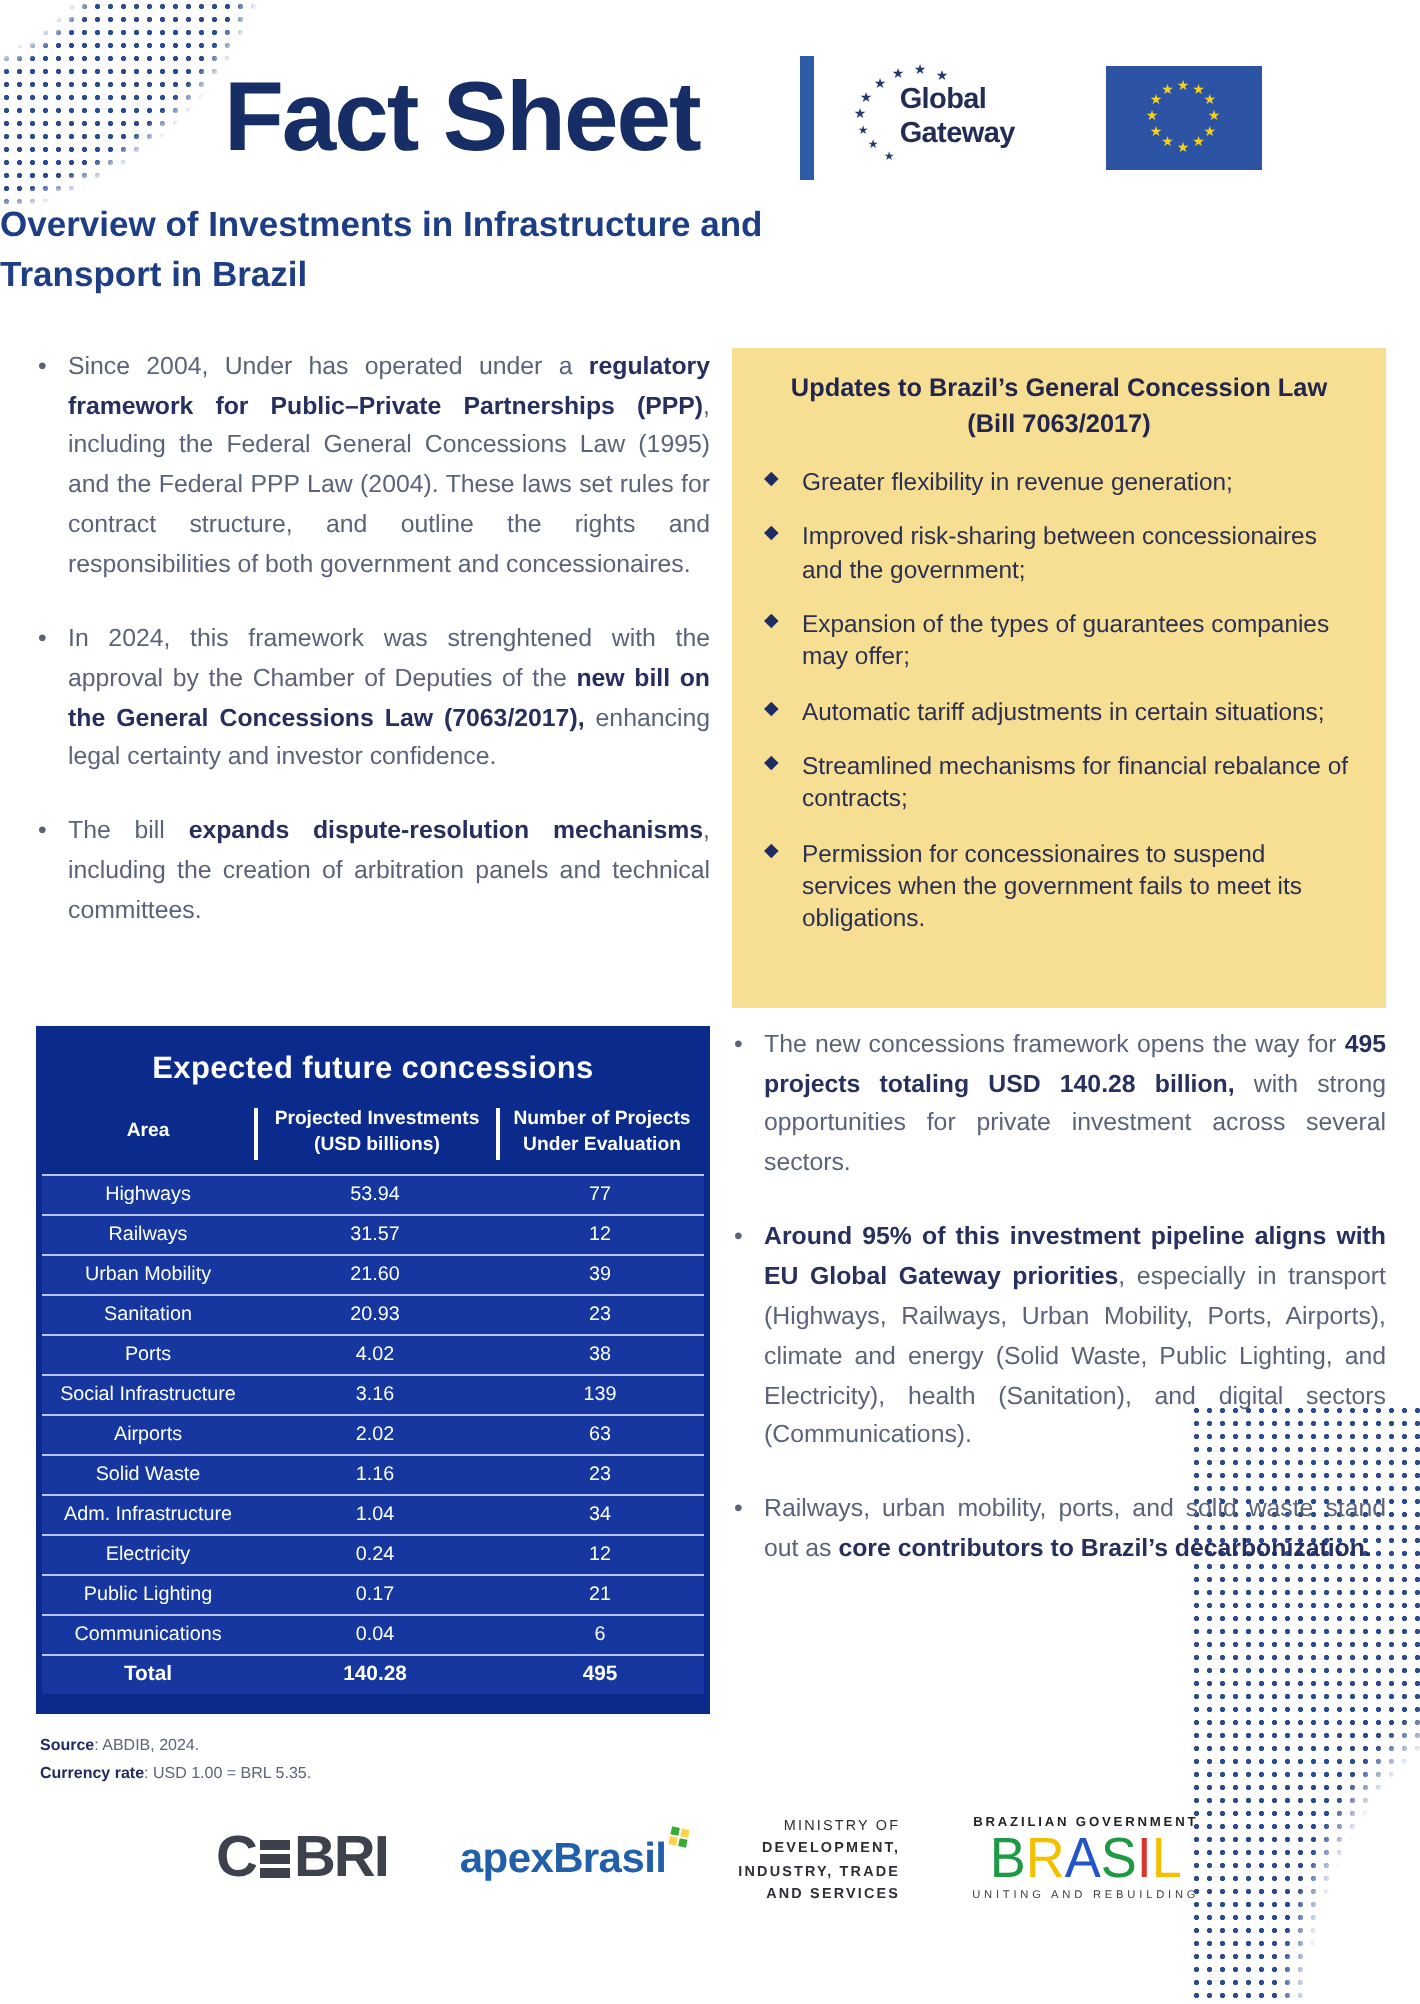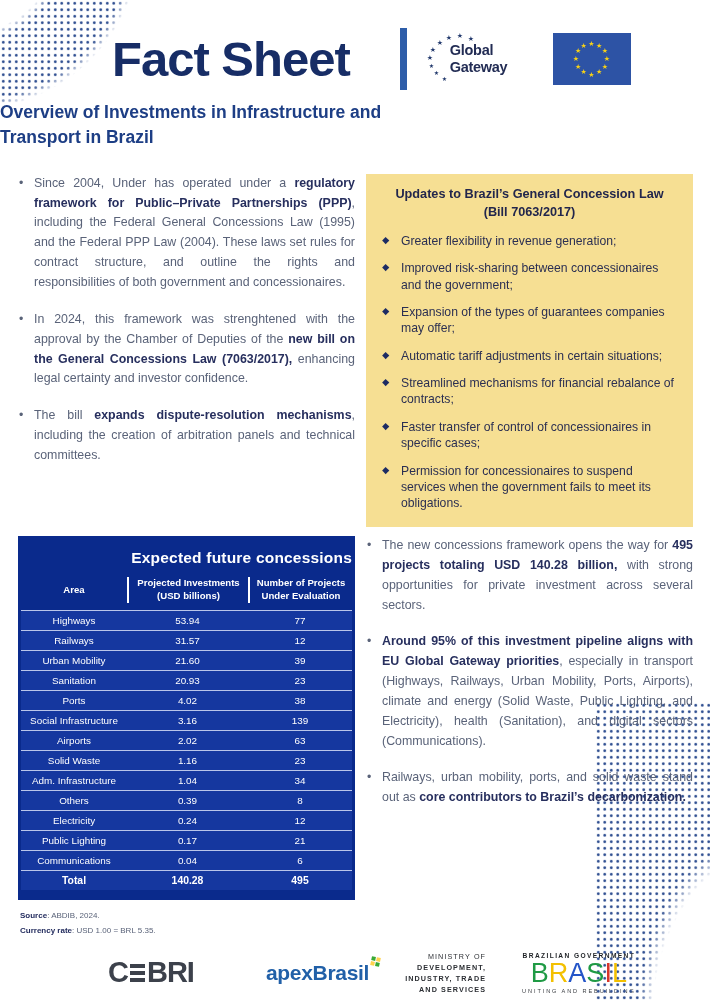--- a/index.html
+++ b/index.html
@@ -37,38 +37,38 @@
   .bullet .b{font-weight:bold;color:var(--bodyb);}
 
   
   .ybox{background:var(--ybox);padding:12px 13px 16px;min-height:330px;box-sizing:border-box;}
   .ybox-title{text-align:center;font-weight:bold;font-size:12.7px;color:#22264c;line-height:1.4;}
   .yitem{position:relative;padding-left:22px;margin-top:11.5px;font-size:12.2px;line-height:1.32;color:var(--yboxtext);}
   .yitem::before{content:"◆";position:absolute;left:3px;top:1px;font-size:9.5px;color:#1d2c63;}
 
   
   .tbl{background:var(--tblbg);padding:8px 3px 10px;color:#fff;align-self:start;box-sizing:border-box;}
-  .tbl-title{text-align:right;font-size:15.5px;font-weight:bold;padding:5px 0 10px;letter-spacing:0.2px;}
+  .tbl-title{text-align:center;font-size:15.5px;font-weight:bold;padding:5px 0 10px;letter-spacing:0.2px;}
   .tbl-head{display:grid;grid-template-columns:106px 1fr 104px;padding-bottom:7px;}
   .hc{text-align:center;font-size:9.6px;font-weight:bold;line-height:1.35;padding:0 4px;align-self:center;}
   .hc + .hc{border-left:2px solid #ffffff;}
   .trow{display:grid;grid-template-columns:106px 1fr 104px;background:var(--tblrow);border-top:1.5px solid #b9c5ea;padding:4px 0;font-size:9.9px;text-align:center;align-items:center;gap:32px;}
   .trow .tc{padding:0 2px;}
   .trow.total{font-weight:bold;font-size:10.4px;}
 
   
   .notes{margin:9px 0 0 20px;font-size:8px;color:var(--body);line-height:1.85;}
   .notes .lbl{font-weight:bold;color:#232c5e;}
 
   
   .footer{display:flex;align-items:center;margin:12px 0 0 108px;gap:36px;}
   .cebri{display:flex;align-items:center;color:#3c414b;font-weight:bold;font-size:29px;letter-spacing:-1px;}
   .ebars{display:inline-flex;flex-direction:column;justify-content:center;gap:2.5px;margin:0 2px;}
   .ebars i{display:block;width:15px;height:4.5px;background:#3c414b;}
-  .apex{position:relative;color:#2160a8;font-size:21px;font-weight:600;letter-spacing:-0.3px;margin-left:36px;}
+  .apex{position:relative;color:#2160a8;font-size:21px;font-weight:600;letter-spacing:-0.3px;}
   .pin{position:absolute;right:-11px;top:-4px;width:9px;height:9px;transform:rotate(12deg);}
   .pin i{position:absolute;width:4px;height:4px;}
   .pin i:nth-child(1){left:0;top:0;background:#3aa935;}
   .pin i:nth-child(2){right:0;top:0;background:#ffd34d;}
   .pin i:nth-child(3){left:0;bottom:0;background:#ffd34d;}
   .pin i:nth-child(4){right:0;bottom:0;background:#3aa935;}
   .ministry{text-align:right;font-size:7.2px;letter-spacing:1.1px;color:#2b2e33;line-height:1.55;font-weight:bold;}
   .ministry .line.first{font-weight:normal;}
   .gov{text-align:center;}
   .gov-top{font-size:6.6px;font-weight:bold;letter-spacing:1.4px;color:#1e2125;}
@@ -133,21 +133,20 @@
     <div class="ybox-title">
       <div>Updates to Brazil’s General Concession Law</div>
       <div>(Bill 7063/2017)</div>
     </div>
     <div>
         <div class="yitem">Greater flexibility in revenue generation;</div>
         <div class="yitem">Improved risk-sharing between concessionaires and the government;</div>
         <div class="yitem">Expansion of the types of guarantees companies may offer;</div>
         <div class="yitem">Automatic tariff adjustments in certain situations;</div>
         <div class="yitem">Streamlined mechanisms for financial rebalance of contracts;</div>
-        <div class="yitem">Faster transfer of control of concessionaires in specific cases;</div>
         <div class="yitem">Permission for concessionaires to suspend services when the government fails to meet its obligations.</div>
       </div>
   </div>
 
   <div class="tbl">
     <div class="tbl-title">Expected future concessions</div>
     <div class="tbl-head">
         <div class="hc">
           <div>Area</div>
         </div>
@@ -200,25 +199,20 @@
           <div class="tc">Solid Waste</div>
           <div class="tc">1.16</div>
           <div class="tc">23</div>
         </div>
         <div class="trow">
           <div class="tc">Adm. Infrastructure</div>
           <div class="tc">1.04</div>
           <div class="tc">34</div>
         </div>
         <div class="trow">
-          <div class="tc">Others</div>
-          <div class="tc">0.39</div>
-          <div class="tc">8</div>
-        </div>
-        <div class="trow">
           <div class="tc">Electricity</div>
           <div class="tc">0.24</div>
           <div class="tc">12</div>
         </div>
         <div class="trow">
           <div class="tc">Public Lighting</div>
           <div class="tc">0.17</div>
           <div class="tc">21</div>
         </div>
         <div class="trow">

